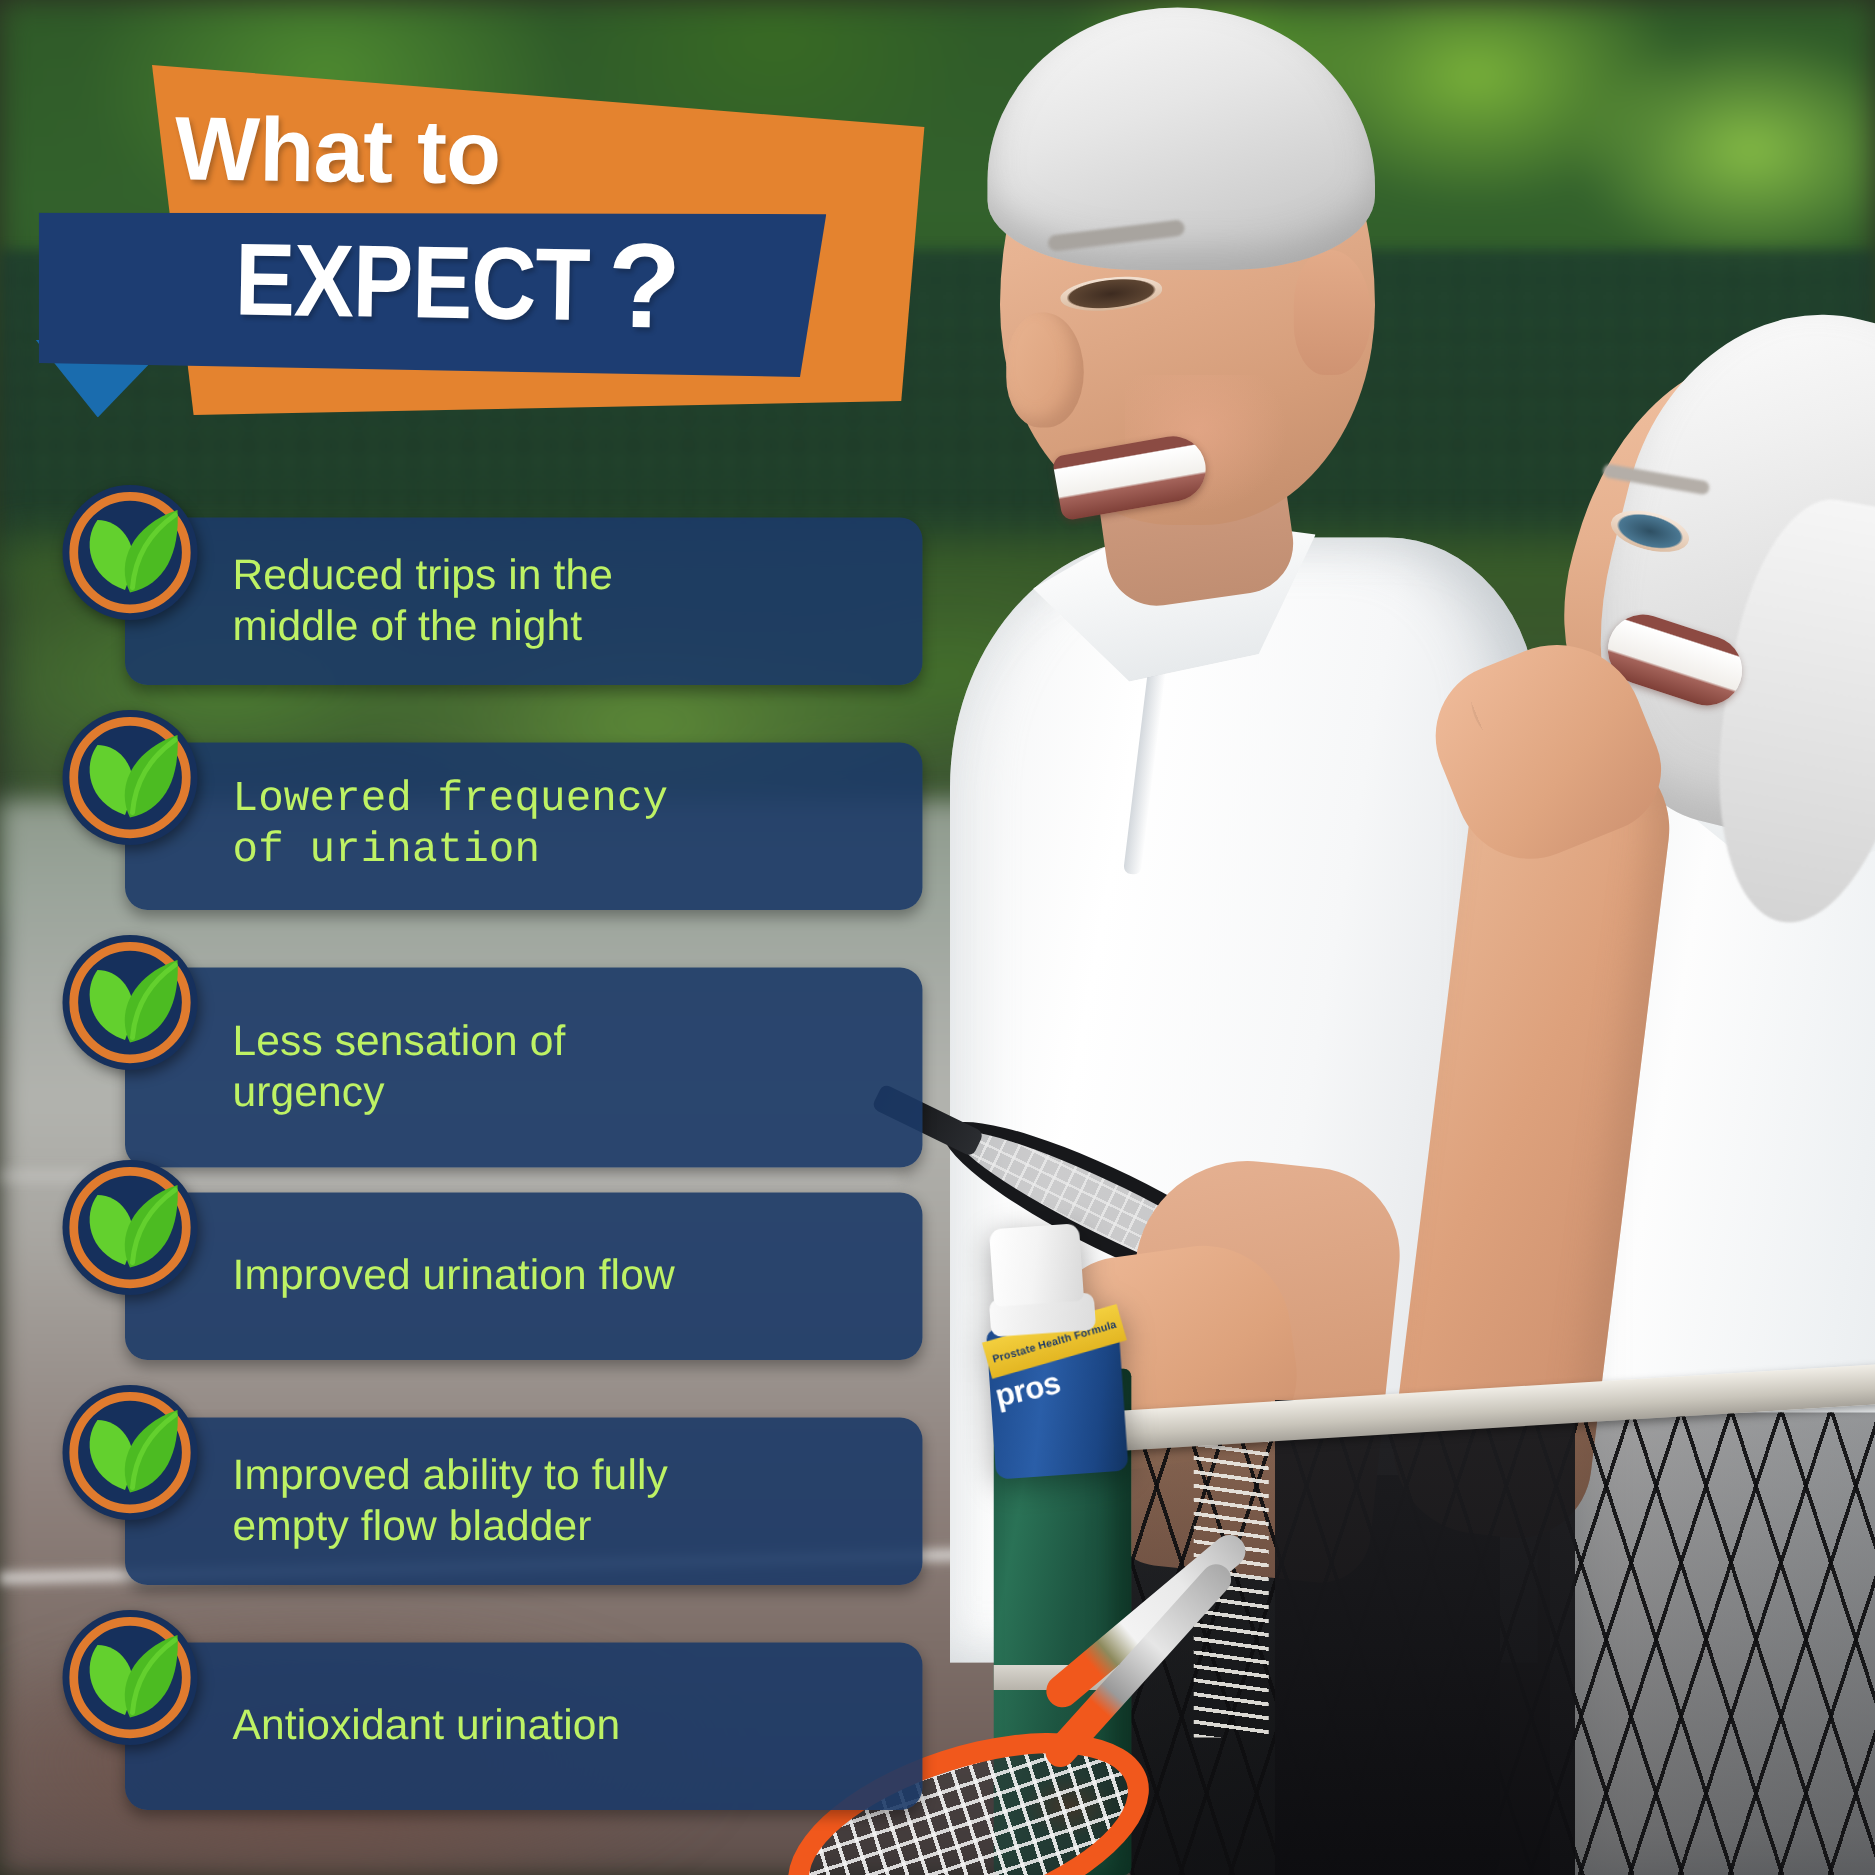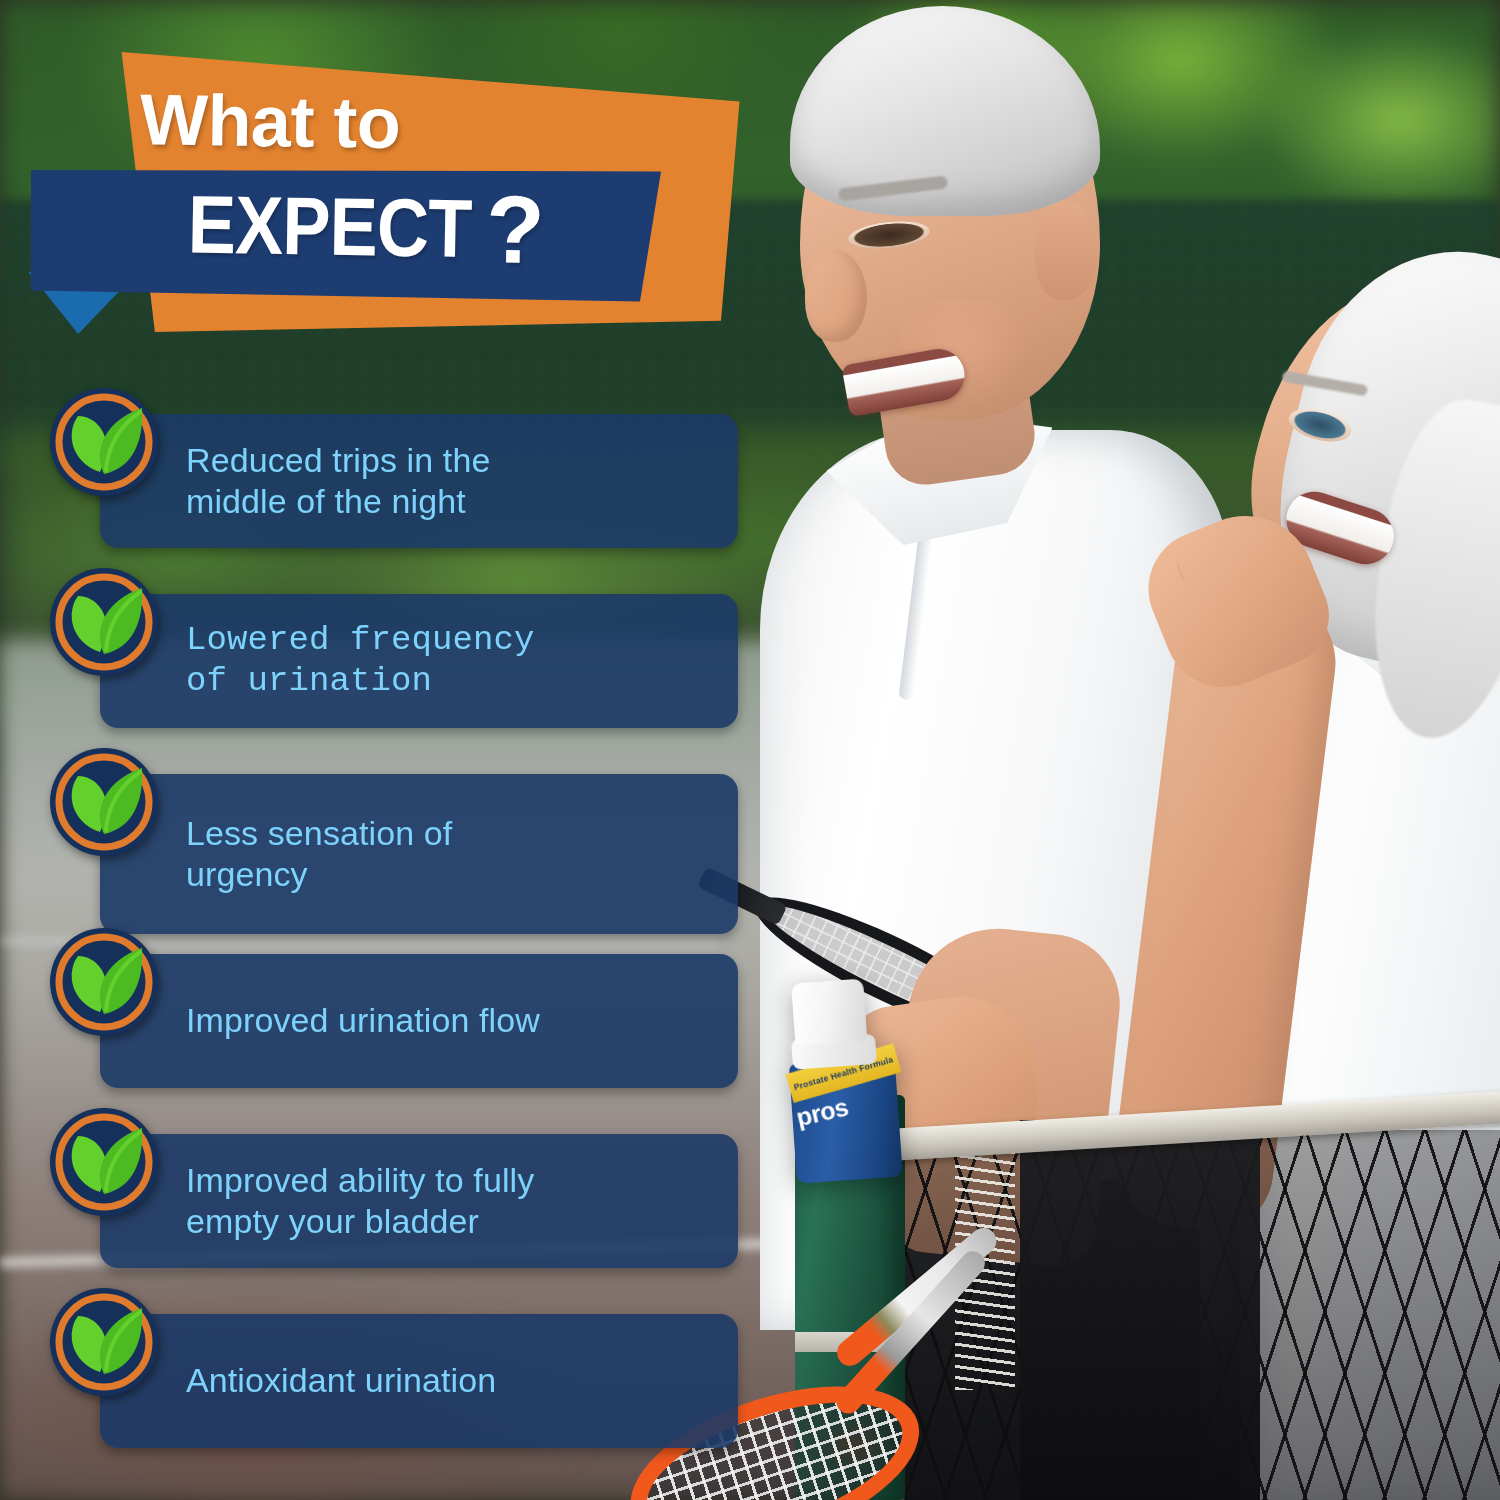--- a/index.html
+++ b/index.html
@@ -392,21 +392,21 @@
   .benefit{ position:absolute; left:0; }
 
   .bar{
     position:absolute; left:100px;
     background:rgba(28,58,103,.90);
     border-radius:18px;
     box-shadow:0 5px 11px rgba(0,0,0,.32);
     display:flex; align-items:center;
   }
   .bar .label{
-    color:#7dd3fc; font-size:34px; line-height:1.22; font-weight:400;
+    color:#bef264; font-size:34px; line-height:1.22; font-weight:400;
     padding-left:86px; padding-right:22px; letter-spacing:.1px;
     white-space:pre-line;
   }
   .leaf-badge{
     position:absolute; left:48px; width:112px; height:112px; z-index:3;
     filter: drop-shadow(2px 4px 5px rgba(0,0,0,.42));
   }
 </style>
 </head>
 <body>
@@ -543,21 +543,21 @@
         <circle cx="56" cy="56" r="45" fill="none" stroke="#E07B2E" stroke-width="7"></circle>
         <path d="M52 86 C22 76 18 46 30 30 C48 30 62 48 58 70 Z" fill="#63D02E"></path>
         <path d="M56 88 C44 64 58 34 94 22 C96 56 84 82 56 88 Z" fill="#4CBB22"></path>
         <path d="M58 84 C60 60 72 40 92 26" fill="none" stroke="#63D02E" stroke-width="4" stroke-linecap="round"></path>
       </svg>
     </div>
 
     <div class="benefit">
       <div class="bar" style="top:1134px; width:638px; height:134px;">
         <div class="label">Improved ability to fully
-empty your bladder</div>
+empty flow bladder</div>
       </div>
       <svg class="leaf-badge" style="top:1106px;" viewBox="0 0 112 112">
         <circle cx="56" cy="56" r="54" fill="#16305C"></circle>
         <circle cx="56" cy="56" r="45" fill="none" stroke="#E07B2E" stroke-width="7"></circle>
         <path d="M52 86 C22 76 18 46 30 30 C48 30 62 48 58 70 Z" fill="#63D02E"></path>
         <path d="M56 88 C44 64 58 34 94 22 C96 56 84 82 56 88 Z" fill="#4CBB22"></path>
         <path d="M58 84 C60 60 72 40 92 26" fill="none" stroke="#63D02E" stroke-width="4" stroke-linecap="round"></path>
       </svg>
     </div>
 

